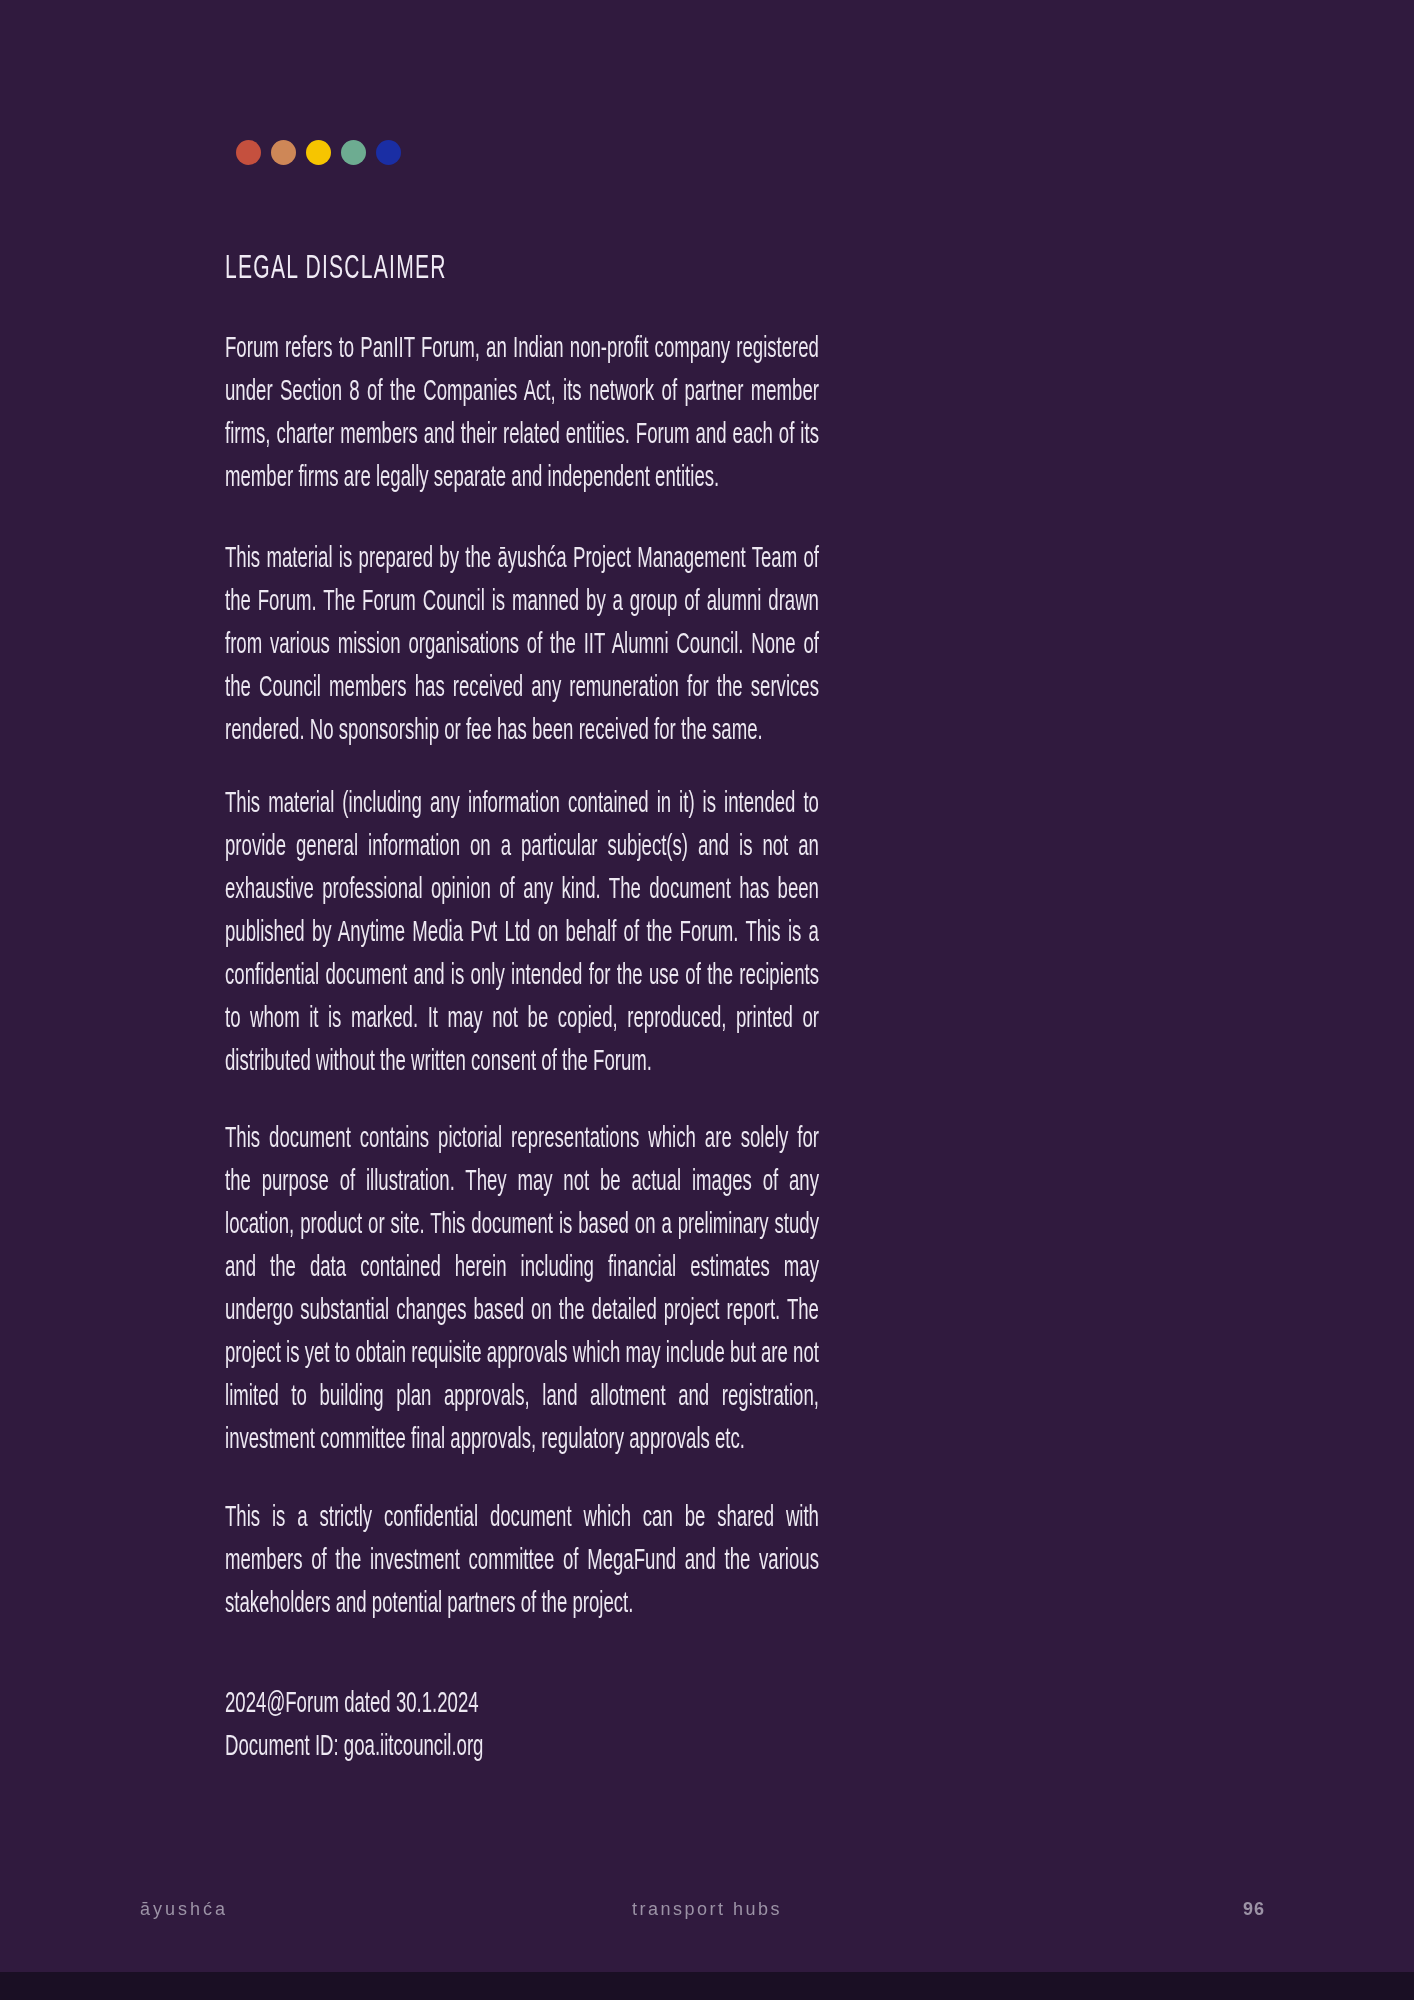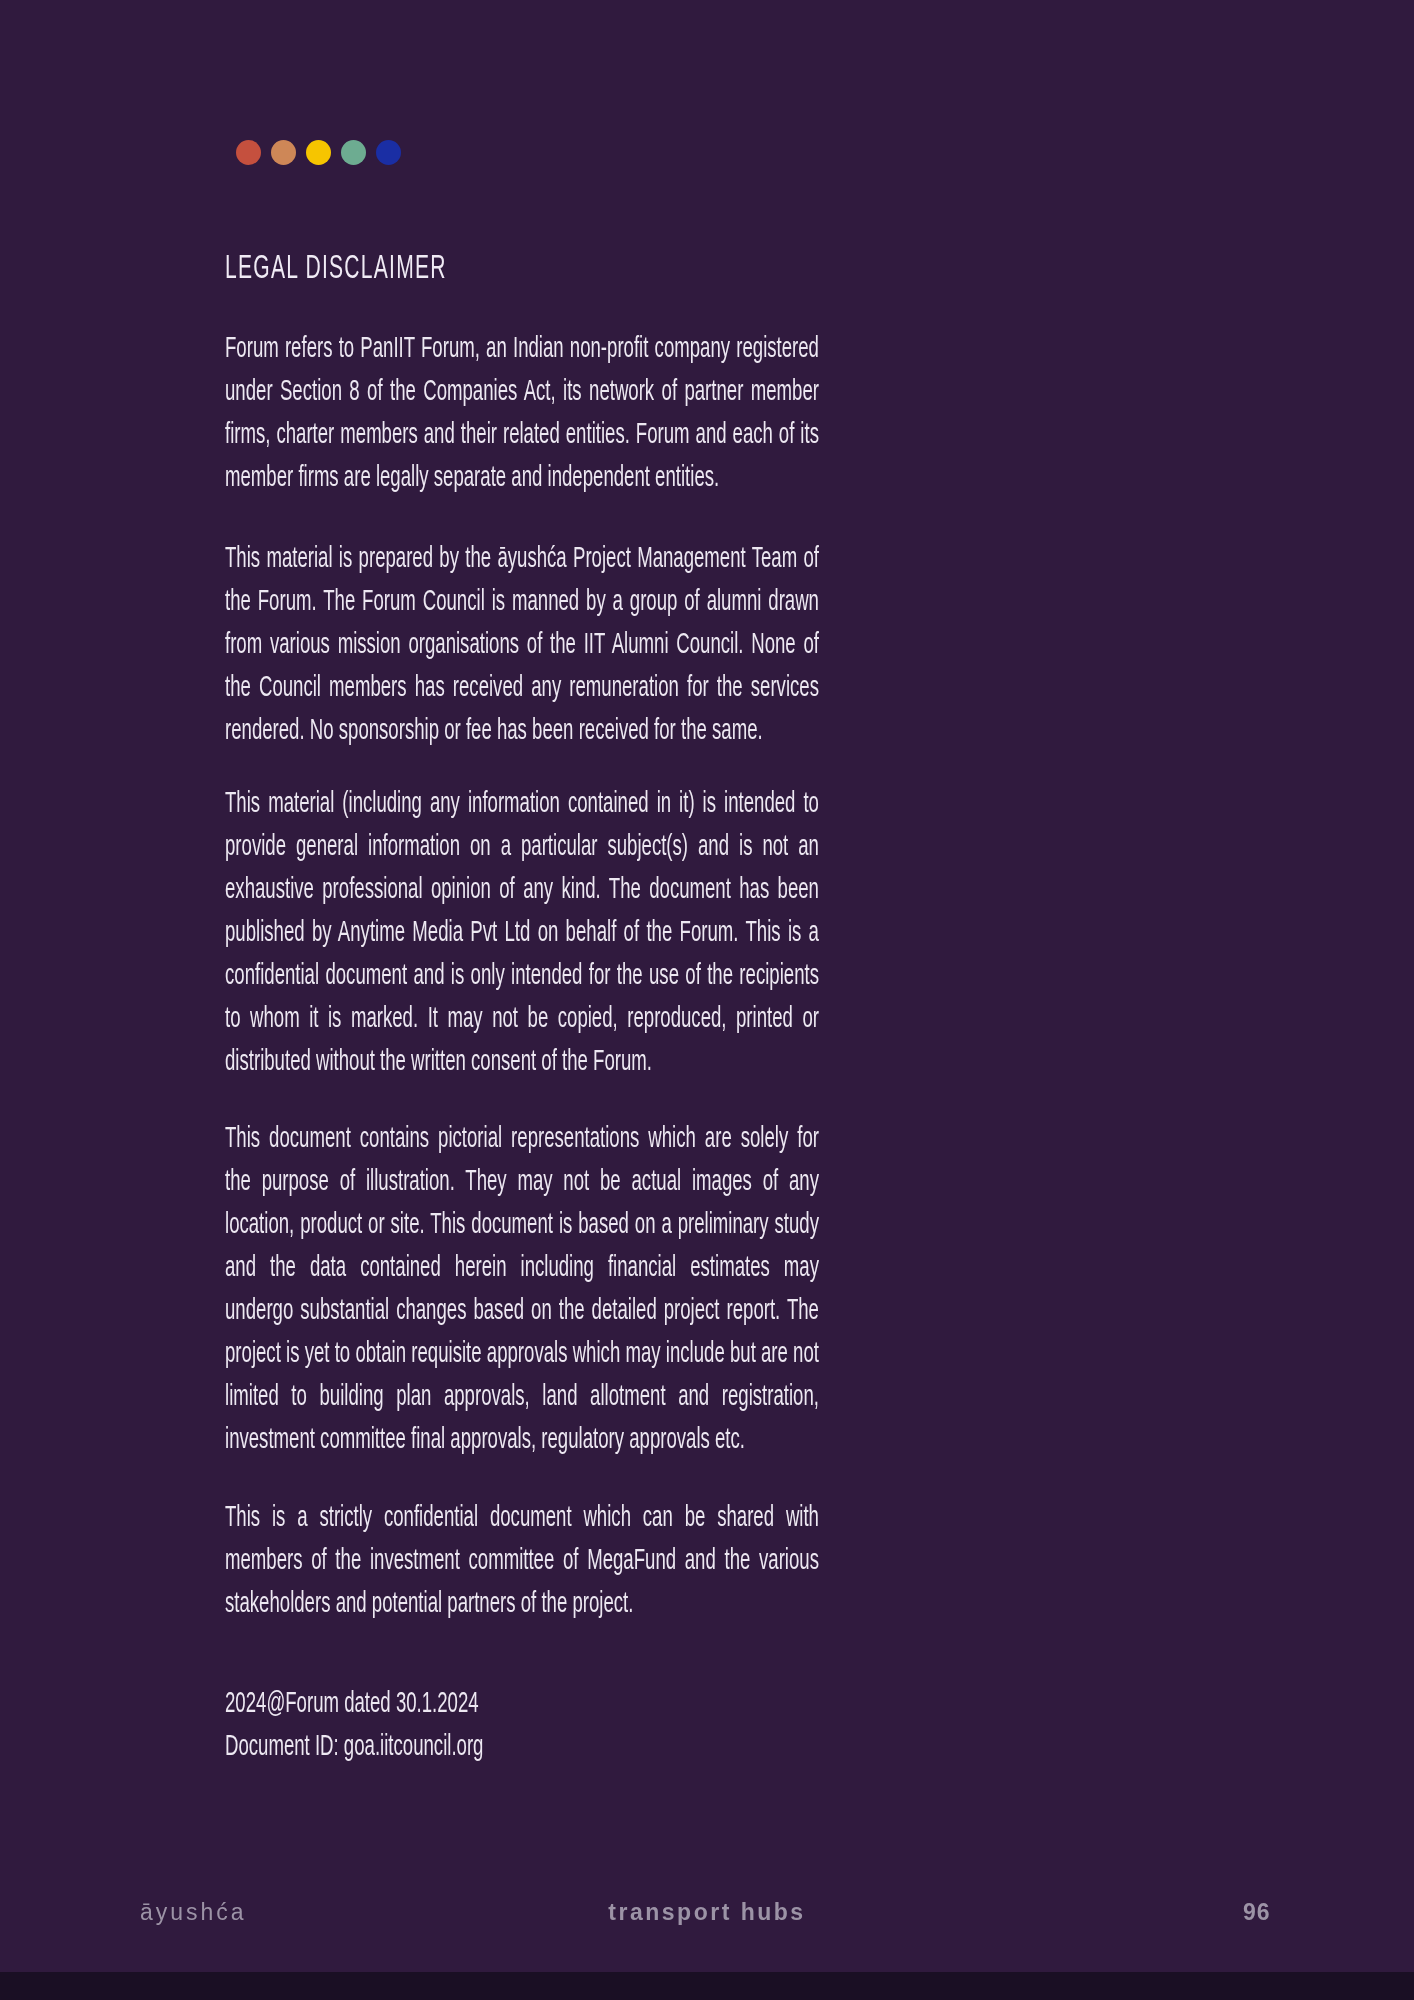--- a/index.html
+++ b/index.html
@@ -70,27 +70,27 @@
     position: absolute;
     left: 0;
     top: 1680px;
     font-size: 30px;
     line-height: 43px;
   }
   
   .footer-item {
     position: absolute;
     top: 1899px;
-    font-size: 23px;
+    font-size: 18px;
     letter-spacing: 3px;
     color: #9c93a6;
     white-space: nowrap;
   }
   .footer-brand  { left: 140px; }
-  .footer-center { left: 50%; transform: translateX(-50%); letter-spacing: 2.5px; font-weight: bold; }
+  .footer-center { left: 50%; transform: translateX(-50%); letter-spacing: 2.5px; }
   .footer-page   { left: 1243px; letter-spacing: 1px; font-weight: bold; }
 </style>
 </head>
 <body>
 
 <div class="page">
 
   <div class="dots">
     <span class="dot" style="background: rgb(197, 80, 62);"></span>
     <span class="dot" style="background: rgb(206, 135, 87);"></span>

